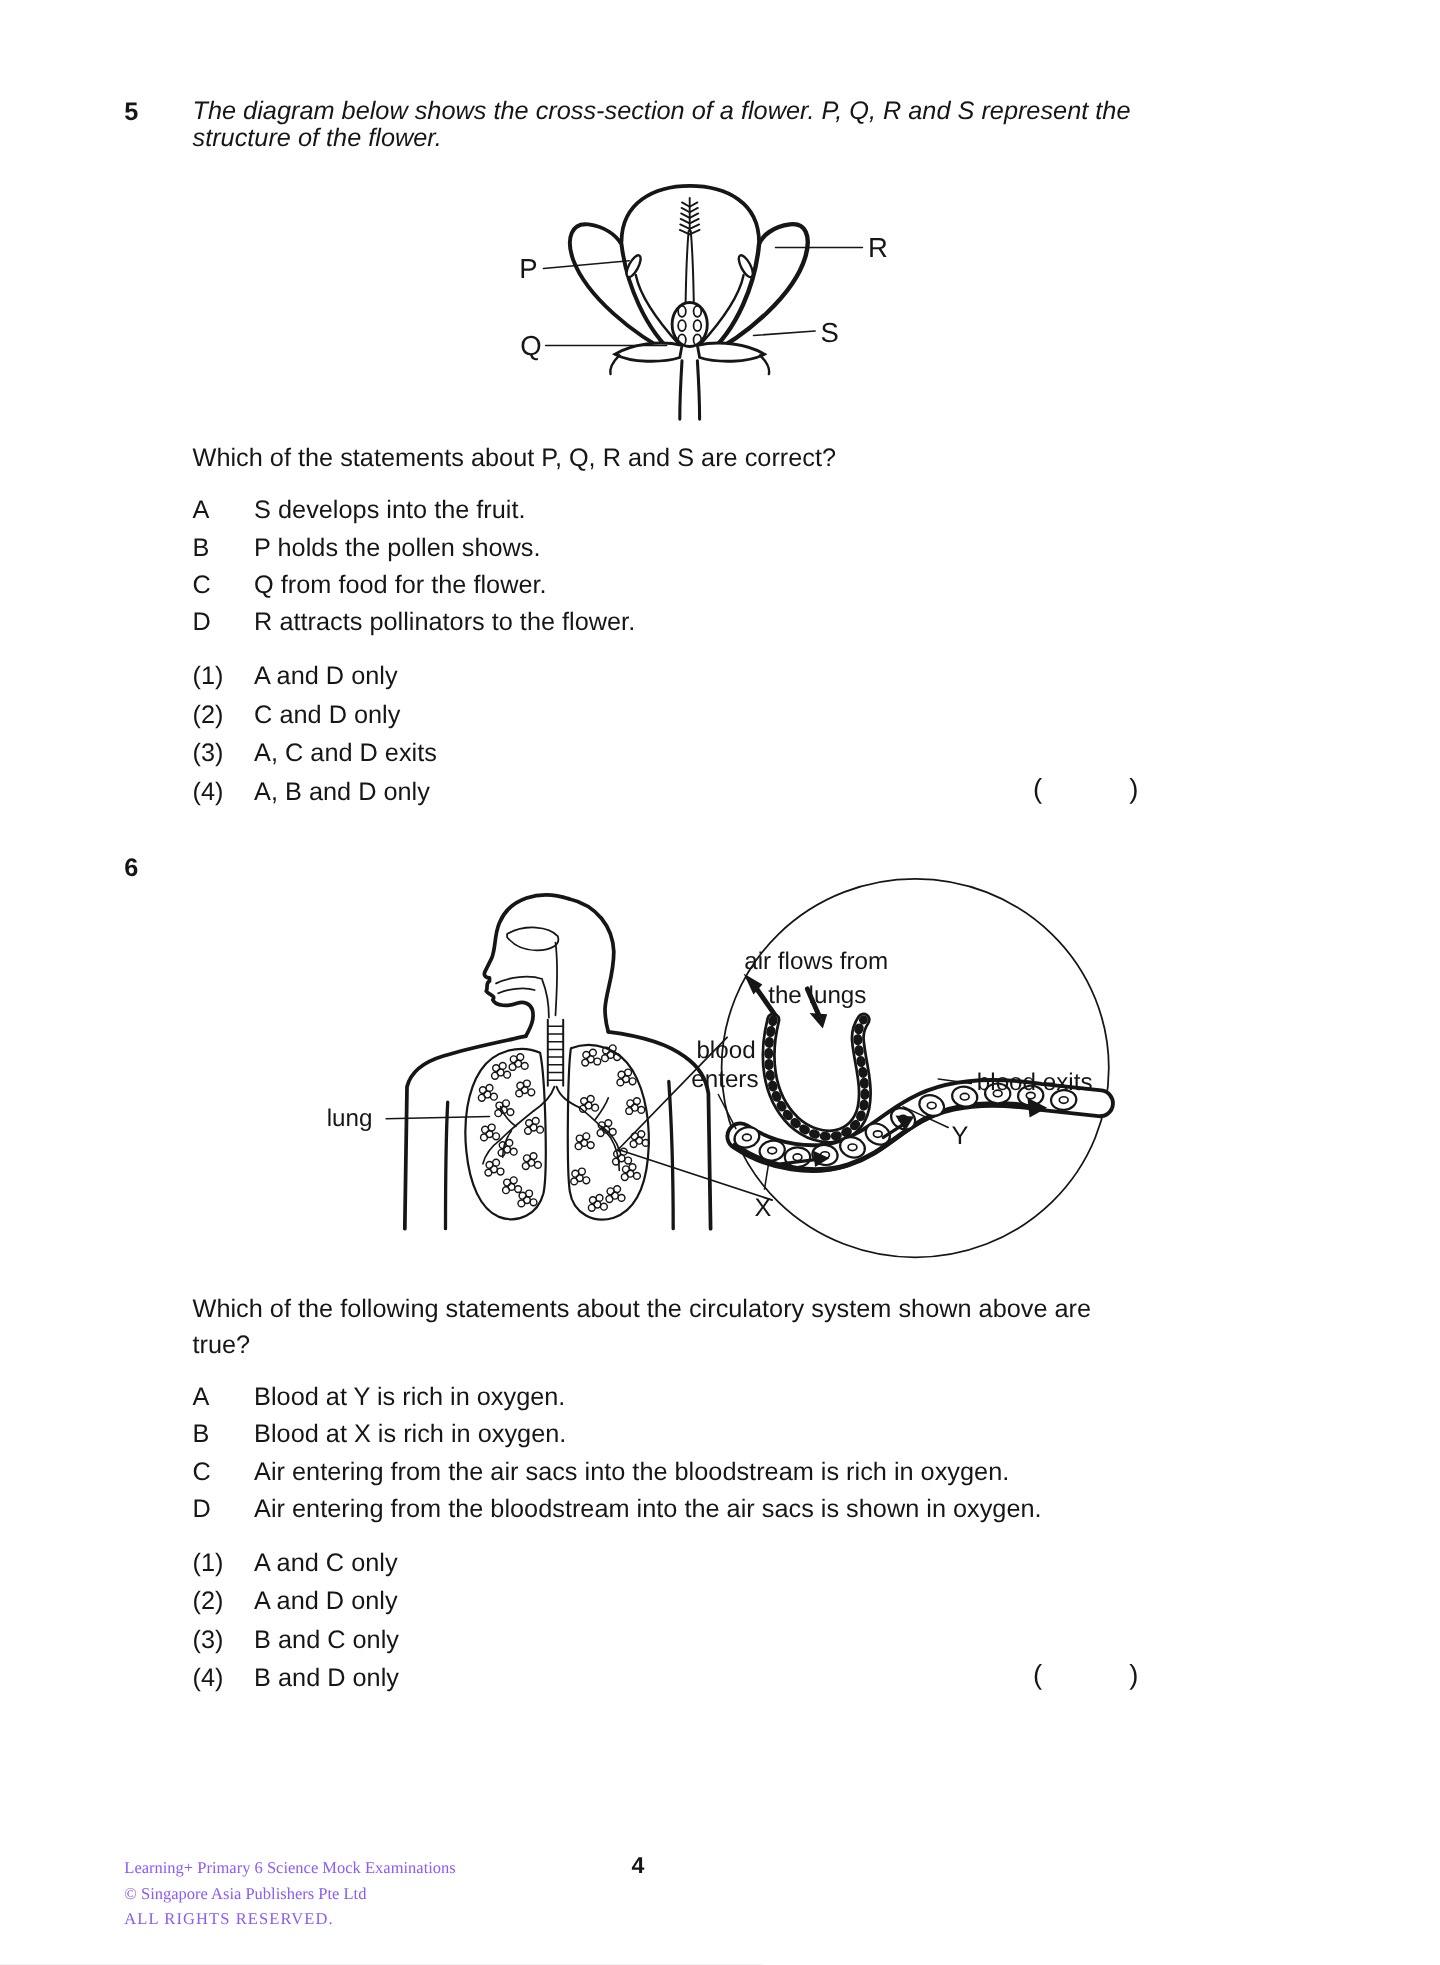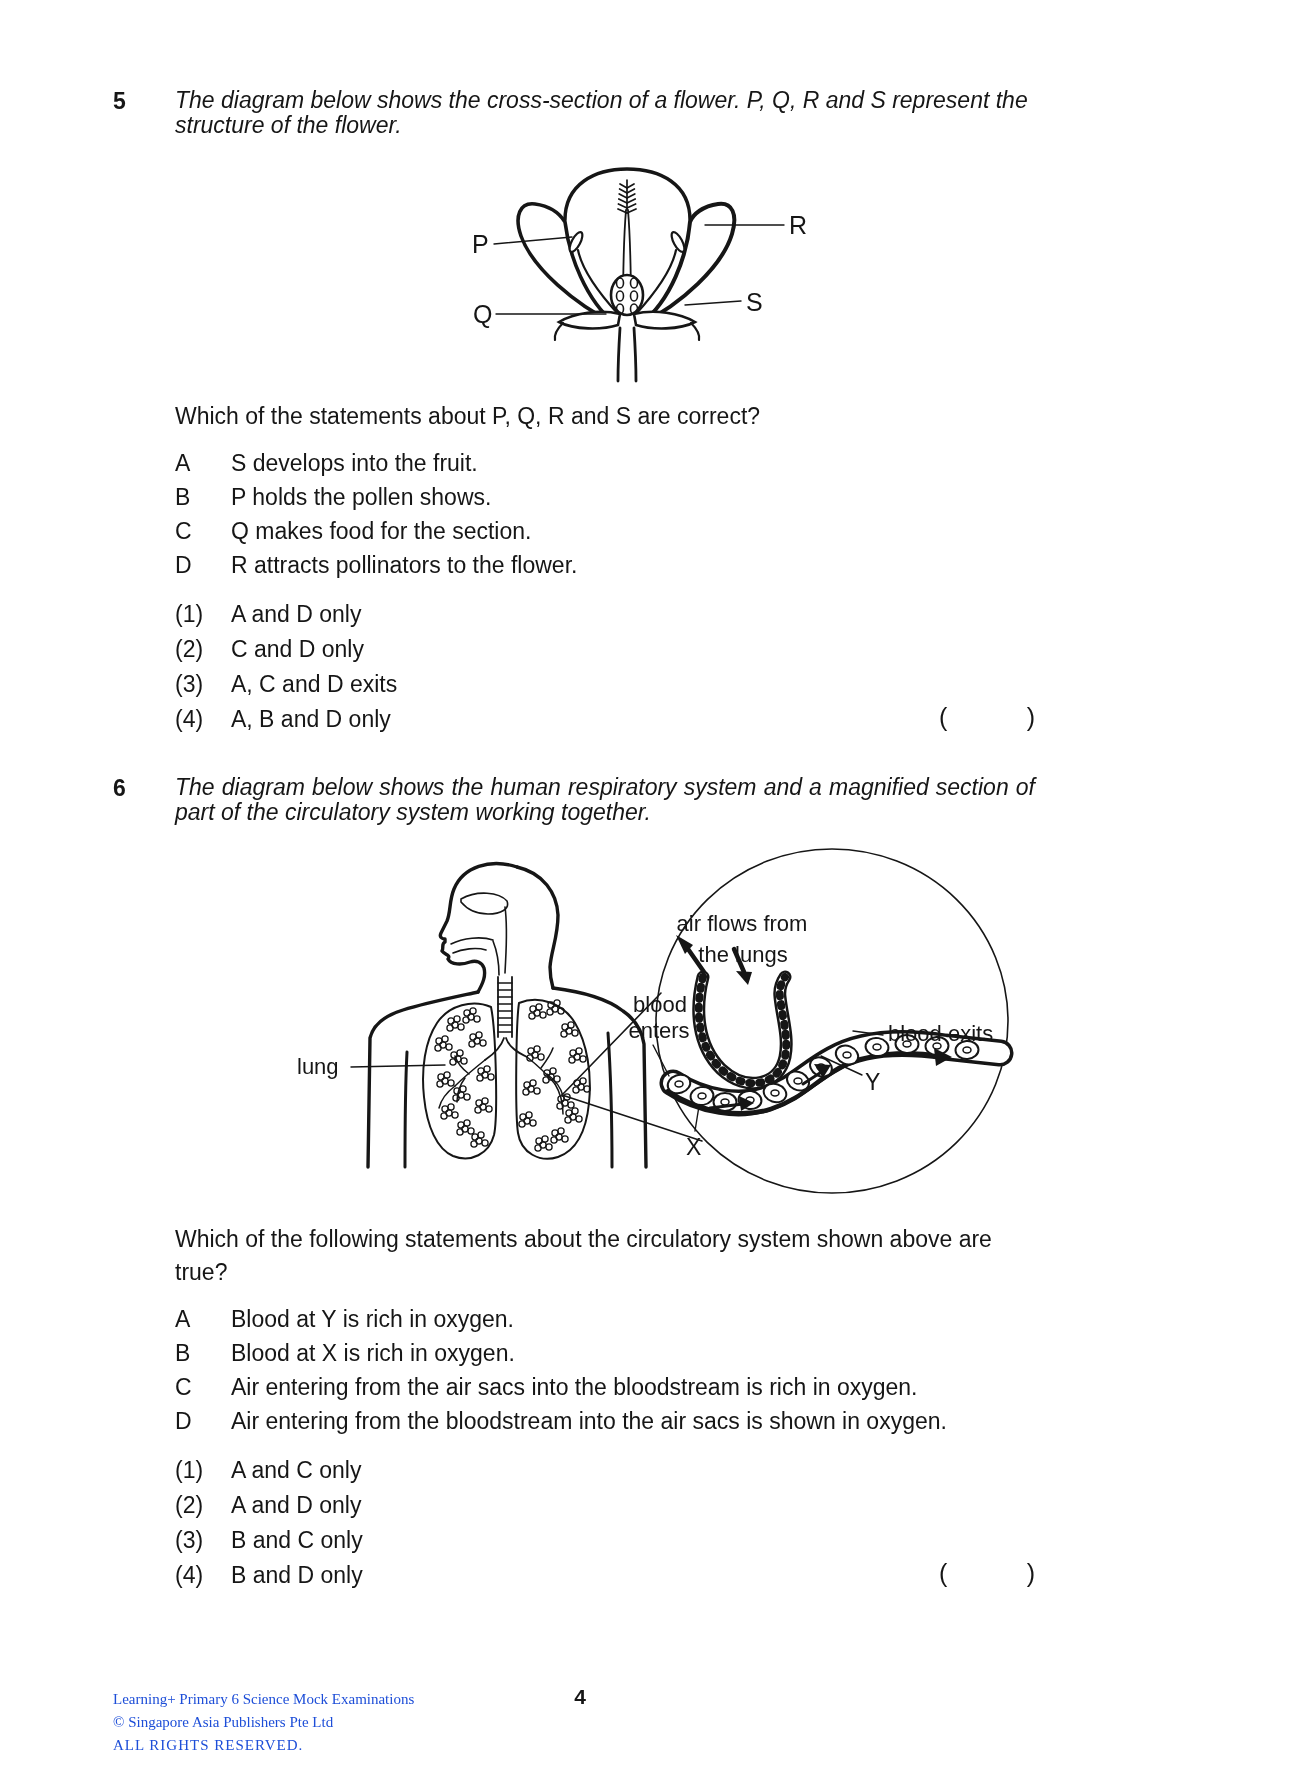--- a/index.html
+++ b/index.html
@@ -33,21 +33,21 @@
   .diagram-wrap{position:relative;}
   svg text{font-family:"Liberation Sans", sans-serif;fill:#161616;}
   .flower-svg{display:block;margin:26px 0 4px 285px;}
   .resp-svg{display:block;margin:20px 0 6px 80px;}
   .footer{
     position:absolute;left:0;top:1684px;width:1309px;height:90px;
   }
   .footer-left{
     position:absolute;left:113px;top:4px;
     font-family:"Liberation Serif", serif;
-    font-size:15px;line-height:23px;color:#1d4ed8;
+    font-size:15px;line-height:23px;color:#8b5cf6;
   }
   .footer-left .rights{letter-spacing:1px;}
   .footer-center{
     position:absolute;left:0;width:1160px;top:0;text-align:center;
   }
   .page-num{font-weight:bold;font-size:21px;line-height:26px;}
   .booklet-line{
     margin-top:17px;font-weight:bold;font-style:italic;font-size:19.5px;
   }
   .booklet-gap{display:inline-block;width:14px;}
@@ -133,21 +133,21 @@
         <div class="stmt">
           <span>A</span>
           <span>S develops into the fruit.</span>
         </div>
         <div class="stmt">
           <span>B</span>
           <span>P holds the pollen shows.</span>
         </div>
         <div class="stmt">
           <span>C</span>
-          <span>Q makes food for the section.</span>
+          <span>Q from food for the flower.</span>
         </div>
         <div class="stmt">
           <span>D</span>
           <span>R attracts pollinators to the flower.</span>
         </div>
       </div>
 
       <div class="opts">
         <div class="opt">
           <span>(1)</span>
@@ -169,21 +169,20 @@
               <span>)</span>
             </span>
         </div>
       </div>
     </div>
   </div>
 
   <div class="question" style="margin-top:38px;">
     <div class="qnum">6</div>
     <div class="qbody">
-      <div class="prompt justify">The diagram below shows the human respiratory system and a magnified section of part of the circulatory system working together.</div>
 
       <div class="diagram-wrap">
         <svg class="resp-svg" width="765" height="362" viewBox="0 0 765 362">
           <g stroke="#161616" fill="none" stroke-linecap="round" stroke-linejoin="round">
 
             <path stroke-width="3.4" d="M262,22 C235,13 208,22 199,44 C194,56 196,66 192,76 L186,88 C184,92 187,94 190,94 L190,97 C186,99 189,103 187,106 C190,110 196,110 193,114 C196,120 207,120 215,117 C221,115 227,117 229,123 C231,131 228,138 223,147"></path>
             <path stroke-width="3.4" d="M262,22 C288,28 302,48 303,70 C303,92 296,106 295,122 C295,130 296,136 298,143"></path>
 
             <path stroke-width="1.6" d="M206,54 C222,45 244,47 252,56 C255,64 246,69 233,69 C220,69 211,63 206,57 Z"></path>
             <path stroke-width="1.6" d="M196,99 C208,93 226,91 238,95"></path>

